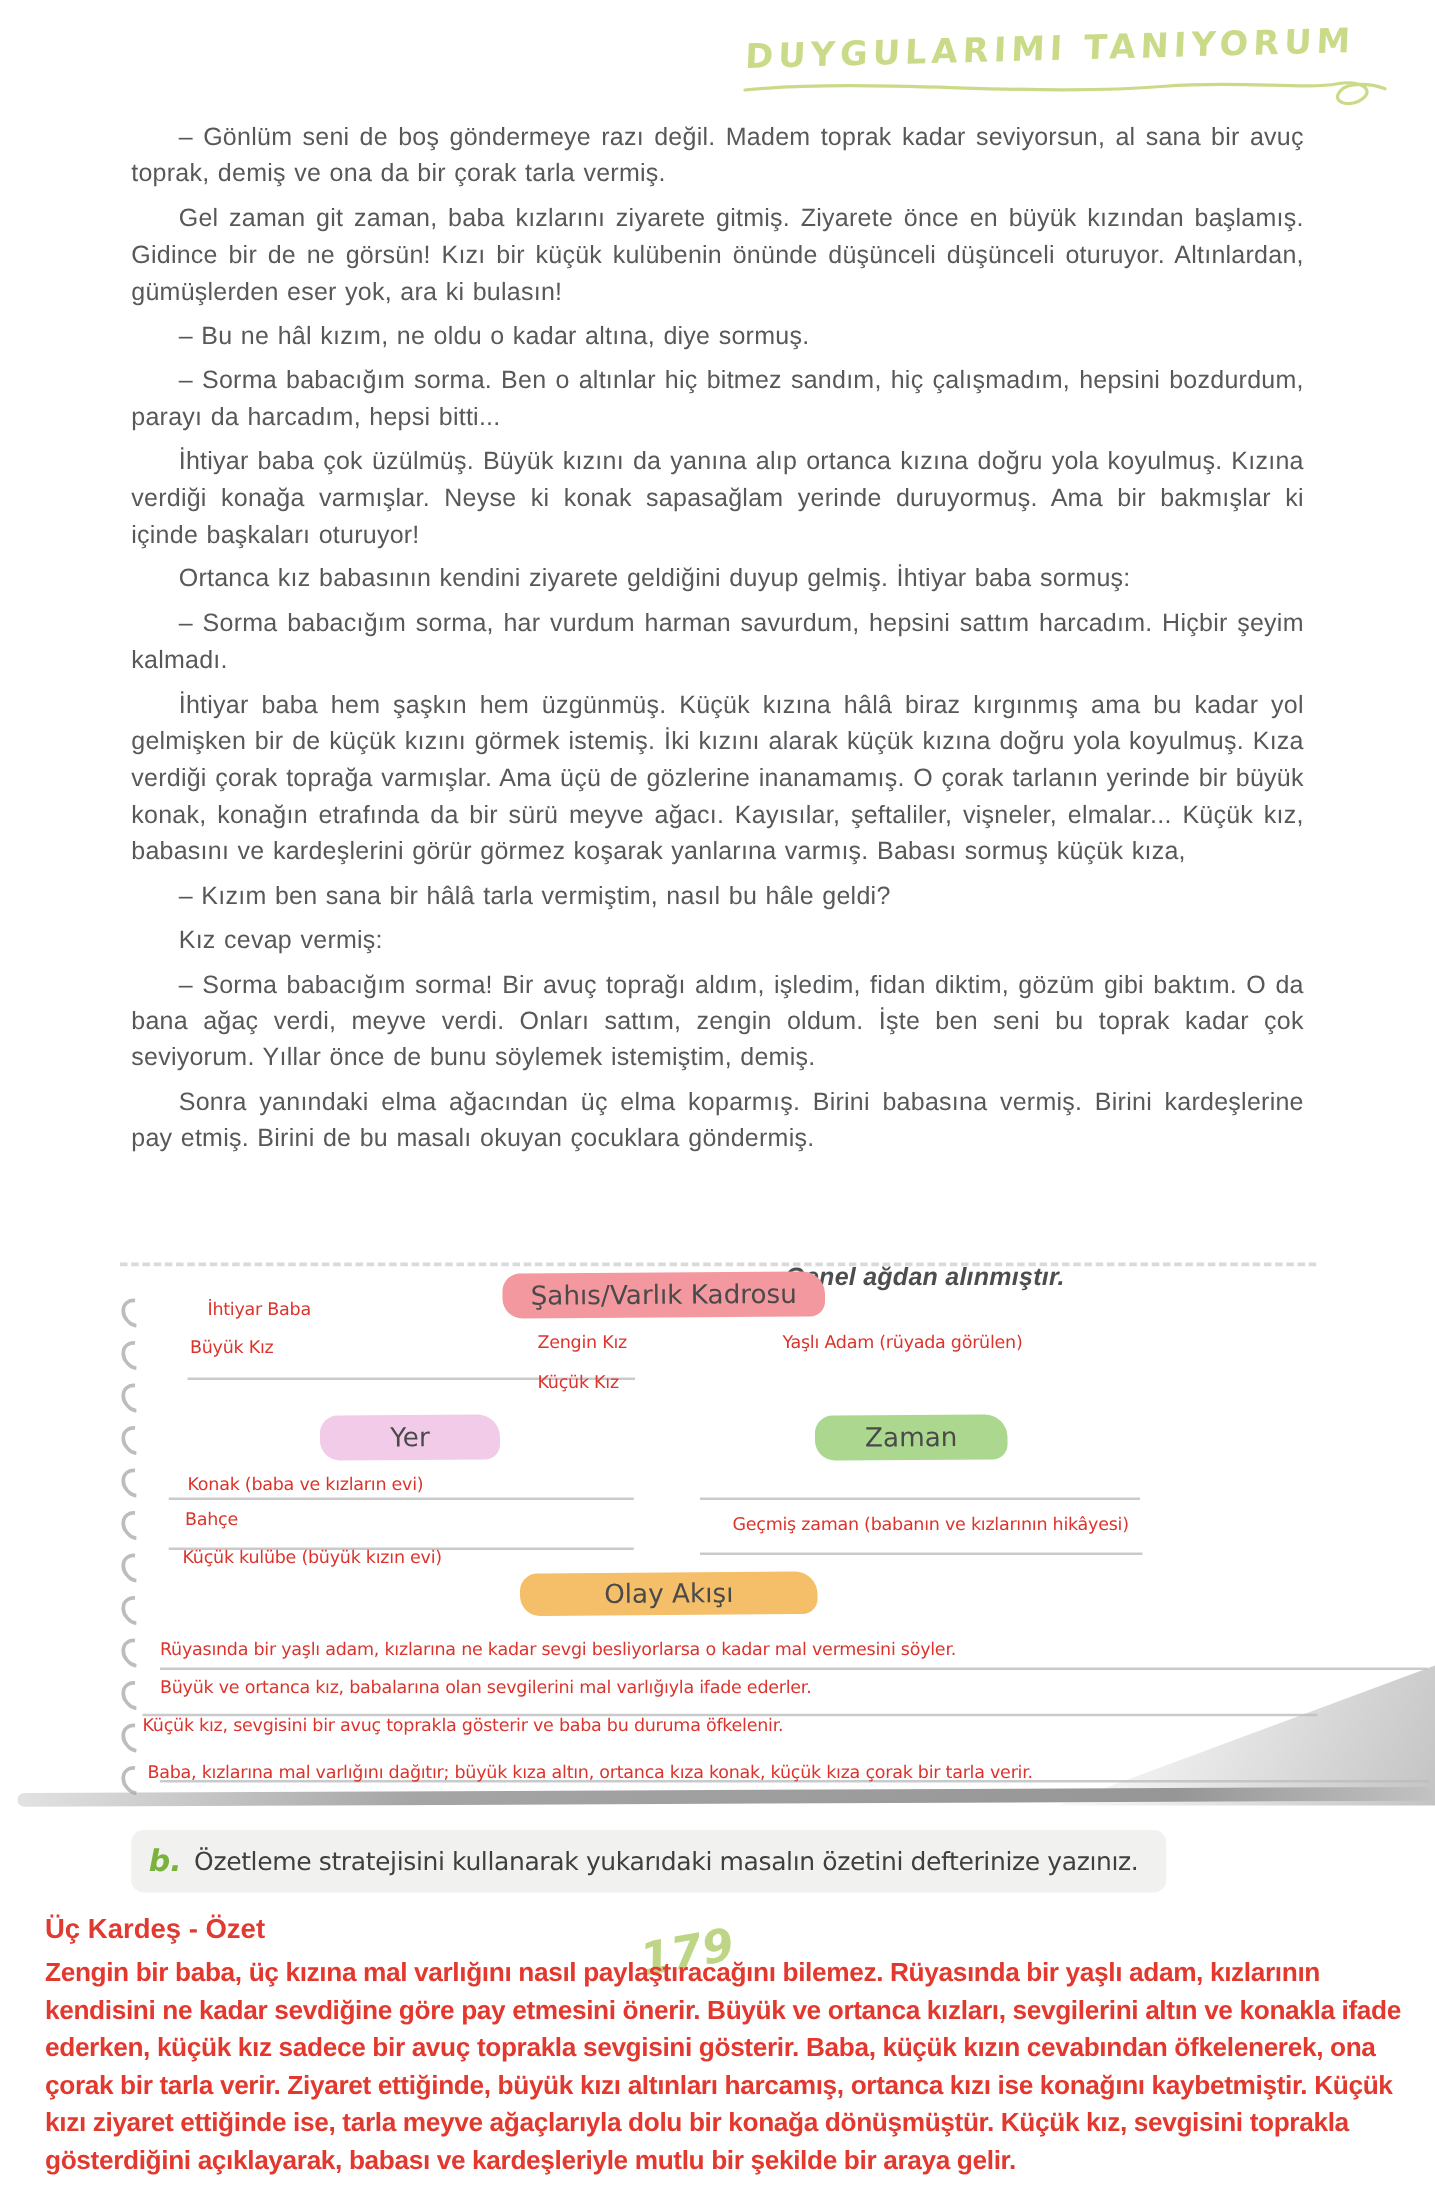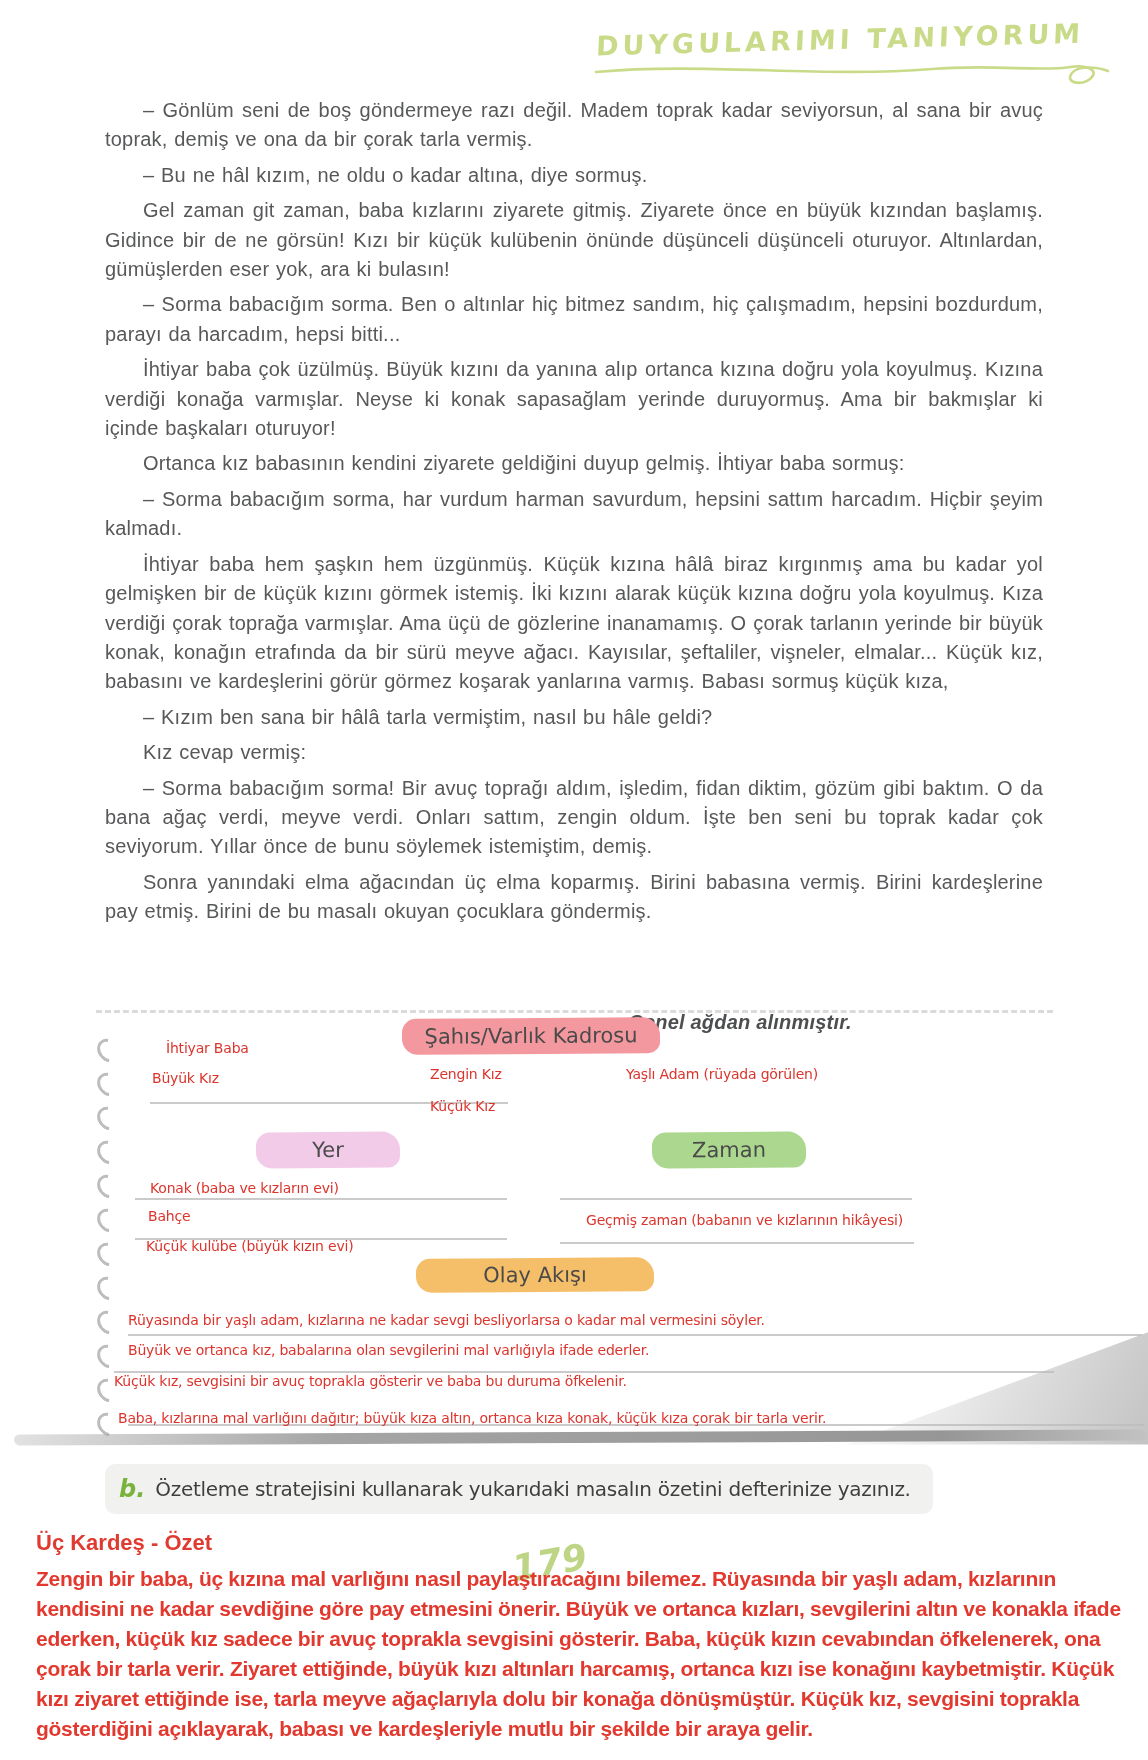--- a/index.html
+++ b/index.html
@@ -65,22 +65,22 @@
 <body>
 
 <div class="abs unit-title">DUYGULARIMI TANIYORUM</div>
 <svg class="abs unit-underline" width="520" height="40" viewBox="0 0 520 40">
   <path d="M4,22 C110,12 230,28 340,19 C400,14 450,22 478,17 c18,-3 30,4 20,12 c-8,7 -26,4 -18,-6 c6,-8 26,-6 36,-2" fill="none" stroke="#c9db88" stroke-width="2.6" stroke-linecap="round"></path>
 </svg>
 
 <div class="abs story">
 
 <p>–  Gönlüm seni de boş göndermeye razı değil. Madem toprak kadar seviyorsun, al sana bir avuç toprak, demiş ve ona da bir çorak tarla vermiş.</p>
+    <p>Gel zaman git zaman, baba kızlarını ziyarete gitmiş. Ziyarete önce en büyük kızından başlamış. Gidince bir de ne görsün! Kızı bir küçük kulübenin önünde düşünceli düşünceli oturuyor. Altınlardan, gümüşlerden eser yok, ara ki bulasın!</p>
     <p>–  Bu ne hâl kızım, ne oldu o kadar altına, diye sormuş.</p>
-    <p>Gel zaman git zaman, baba kızlarını ziyarete gitmiş. Ziyarete önce en büyük kızından başlamış. Gidince bir de ne görsün! Kızı bir küçük kulübenin önünde düşünceli düşünceli oturuyor. Altınlardan, gümüşlerden eser yok, ara ki bulasın!</p>
     <p>–  Sorma babacığım sorma. Ben o altınlar hiç bitmez sandım, hiç çalışmadım, hepsini bozdurdum, parayı da harcadım, hepsi bitti...</p>
     <p>İhtiyar baba çok üzülmüş. Büyük kızını da yanına alıp ortanca kızına doğru yola koyulmuş. Kızına verdiği konağa varmışlar. Neyse ki konak sapasağlam yerinde duruyormuş. Ama bir bakmışlar ki içinde başkaları oturuyor!</p>
     <p>Ortanca kız babasının kendini ziyarete geldiğini duyup gelmiş. İhtiyar baba sormuş:</p>
     <p>–  Sorma babacığım sorma, har vurdum harman savurdum, hepsini sattım harcadım. Hiçbir şeyim kalmadı.</p>
     <p>İhtiyar baba hem şaşkın hem üzgünmüş. Küçük kızına hâlâ biraz kırgınmış ama bu kadar yol gelmişken bir de küçük kızını görmek istemiş. İki kızını alarak küçük kızına doğru yola koyulmuş. Kıza verdiği çorak toprağa varmışlar. Ama üçü de gözlerine inanamamış. O çorak tarlanın yerinde bir büyük konak, konağın etrafında da bir sürü meyve ağacı. Kayısılar, şeftaliler, vişneler, elmalar... Küçük kız, babasını ve kardeşlerini görür görmez koşarak yanlarına varmış. Babası sormuş küçük kıza,</p>
     <p>–  Kızım ben sana bir hâlâ tarla vermiştim, nasıl bu hâle geldi?</p>
     <p>Kız cevap vermiş:</p>
     <p>–  Sorma babacığım sorma! Bir avuç toprağı aldım, işledim, fidan diktim, gözüm gibi baktım. O da bana ağaç verdi, meyve verdi. Onları sattım, zengin oldum. İşte ben seni bu toprak kadar çok seviyorum. Yıllar önce de bunu söylemek istemiştim, demiş.</p>
     <p>Sonra yanındaki elma ağacından üç elma koparmış. Birini babasına vermiş. Birini kardeşlerine pay etmiş. Birini de bu masalı okuyan çocuklara göndermiş.</p>
   </div>

